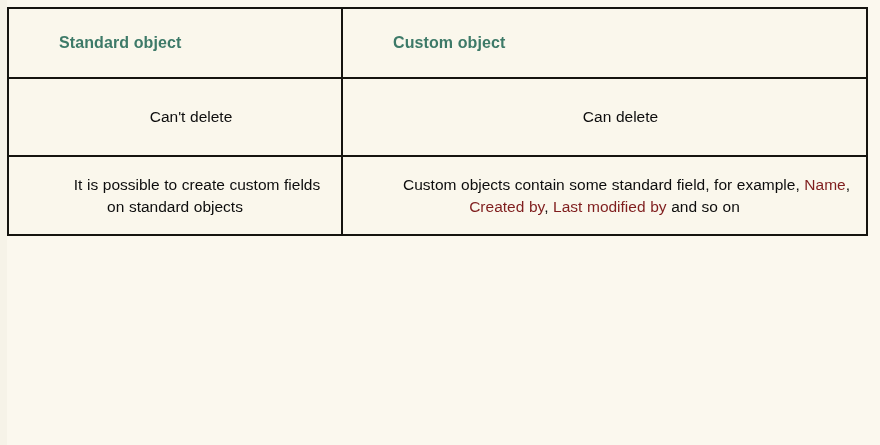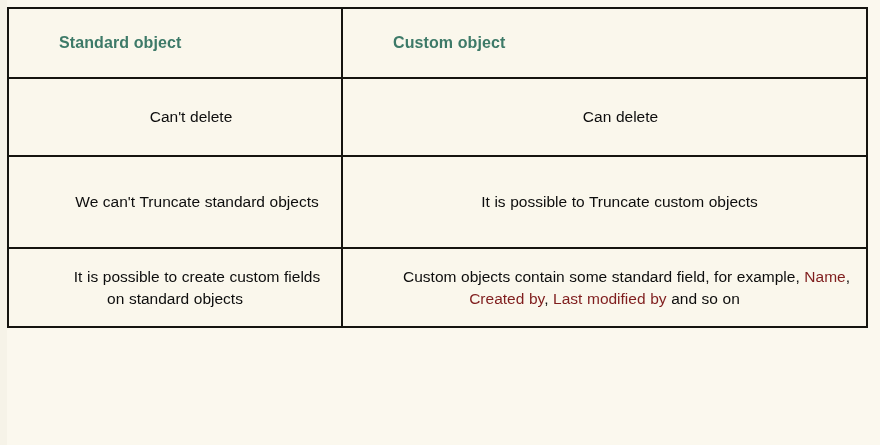--- a/index.html
+++ b/index.html
@@ -119,28 +119,20 @@
       <tr class="row-1">
         <td>
           <span class="cell-text">Can't delete</span>
         </td>
         <td>
           <span class="cell-text">Can delete</span>
         </td>
       </tr>
 
 
-      <tr class="row-3">
-        <td>
-          <span class="cell-text">We can't Truncate standard objects</span>
-        </td>
-        <td>
-          <span class="cell-text cell-text-right">It is possible to Truncate custom objects</span>
-        </td>
-      </tr>
 
       <tr class="row-4">
         <td>
           <span class="cell-text">It is possible to create custom fields on standard objects</span>
         </td>
         <td>
           <span class="cell-text"><span>Custom objects contain some standard field, for example, </span><span class="term">Name</span><span>, </span><span class="term">Created by</span><span>, </span><span class="term">Last modified by</span><span> and so on</span></span>
         </td>
       </tr>
 

